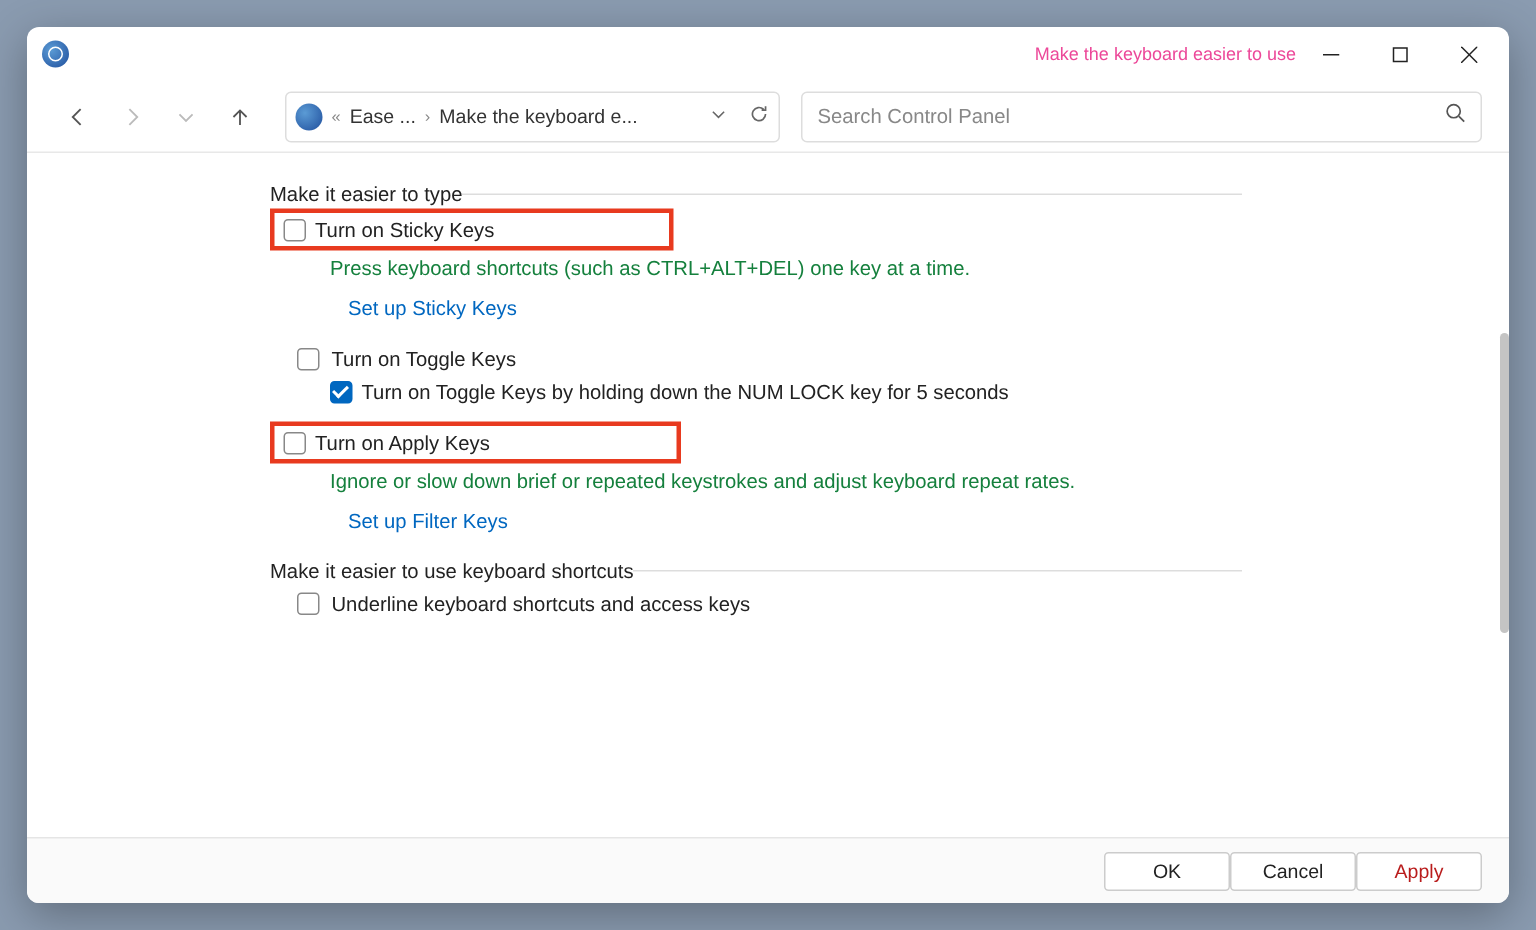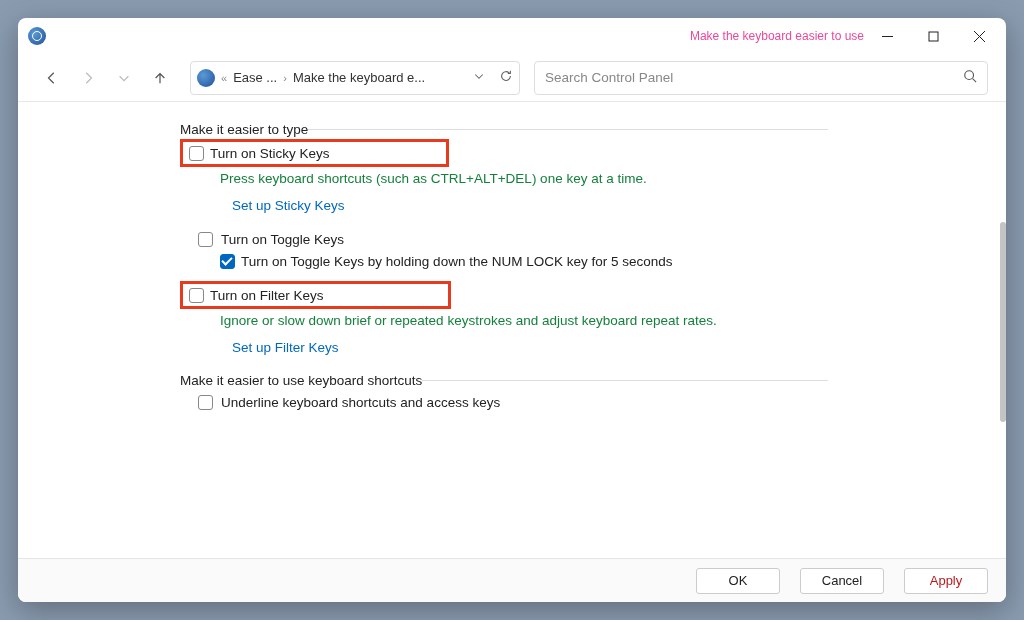--- a/index.html
+++ b/index.html
@@ -31,21 +31,21 @@
 .section-head { font-size: 13.5px; color: #222; margin-top: 12px; display: flex; align-items: center; }
 .section-head .line { flex: 1; height: 1px; background: #ddd; }
 .row { display: flex; align-items: flex-end; margin: 4px 0 4px 18px; gap: 8px; }
 .chk { width: 15px; height: 15px; border: 1.2px solid #888; border-radius: 3px; background: #fff; flex-shrink: 0; margin-top: 1px; position: relative; }
 .chk.checked { background: #0067c0; border-color: #0067c0; }
 .chk.checked::after { content: ""; position: absolute; left: 3px; top: 0px; width: 4px; height: 8px; border: solid #fff; border-width: 0 2px 2px 0; transform: rotate(45deg); }
 .desc { margin: 4px 0 6px 40px; color: #15803d; font-size: 13.5px; }
 .link { color: #0067c0; margin: 12px 0 18px 52px; font-size: 13.5px; }
 .hl { border: 3px solid #e83a1f; padding: 3px 6px; display: inline-flex; align-items: center; gap: 6px; }
 .sub { margin-left: 40px; display: flex; align-items: center; gap: 6px; margin-top: 6px; }
-.footer { height: 44px; border-top: 1px solid #e5e5e5; display: flex; align-items: center; justify-content: flex-end; padding: 0 18px; gap: 20px; background: #fafafa; }
+.footer { height: 44px; border-top: 1px solid #e5e5e5; display: flex; align-items: center; justify-content: flex-end; padding: 0 18px; gap: 0; background: #fafafa; }
 .btn { min-width: 84px; height: 26px; border: 1px solid #ccc; background: #fff; font-size: 13px; color: #222; border-radius: 3px; display: flex; align-items: center; justify-content: center; }
 .btn.disabled { color: #b91c1c; }
 </style>
 </head>
 <body>
 
 <div class="window">
   <div class="titlebar">
     <div class="app-icon"></div>
     <div class="title">Make the keyboard easier to use</div>
@@ -135,21 +135,21 @@
         <span>Turn on Toggle Keys</span>
       </div>
       <div class="sub">
         <span class="chk checked"></span>
         <span>Turn on Toggle Keys by holding down the NUM LOCK key for 5 seconds</span>
       </div>
 
       <div style="margin-top:12px;">
         <span class="hl">
           <span class="chk"></span>
-          <span style="padding-right:118px;">Turn on Filter Keys</span>
+          <span style="padding-right:118px;">Turn on Apply Keys</span>
         </span>
       </div>
       <div class="desc">Ignore or slow down brief or repeated keystrokes and adjust keyboard repeat rates.</div>
       <div class="link">Set up Filter Keys</div>
 
       <div class="section-head" style="margin-top:18px;">
         <span>Make it easier to use keyboard shortcuts</span>
           <div class="line"></div>
       </div>
       <div class="row" style="margin-top:6px;">

